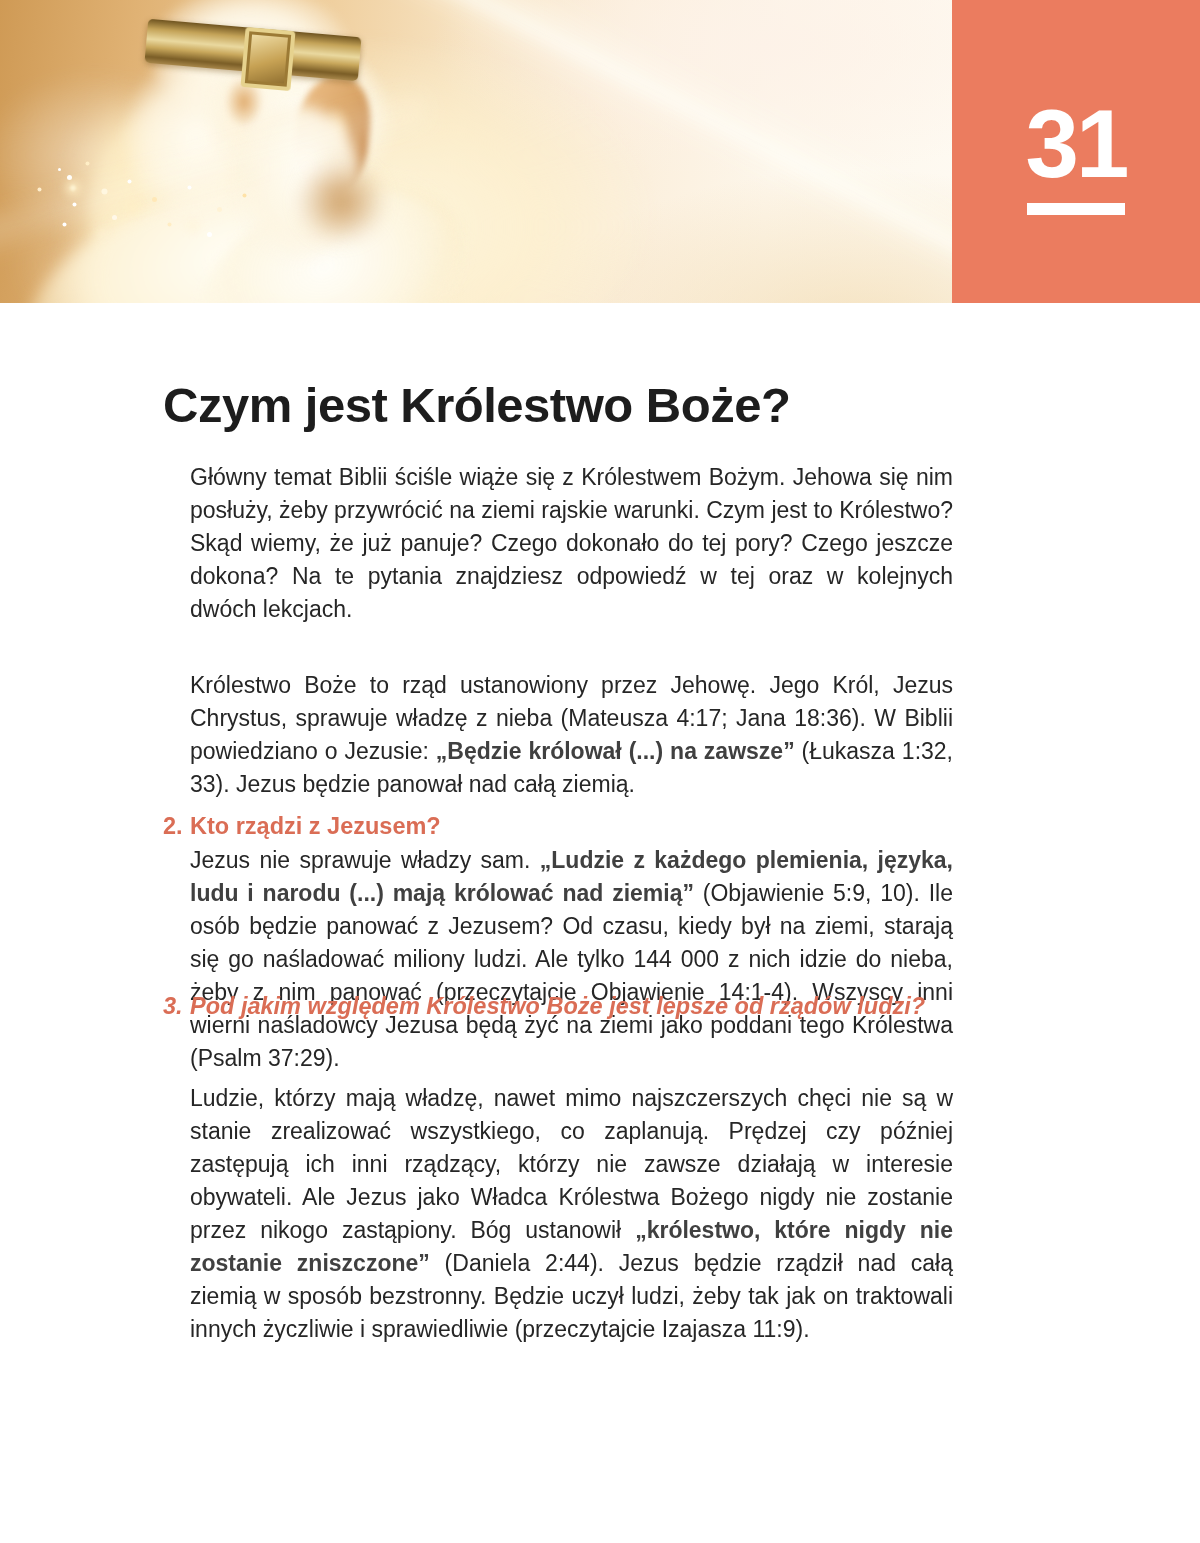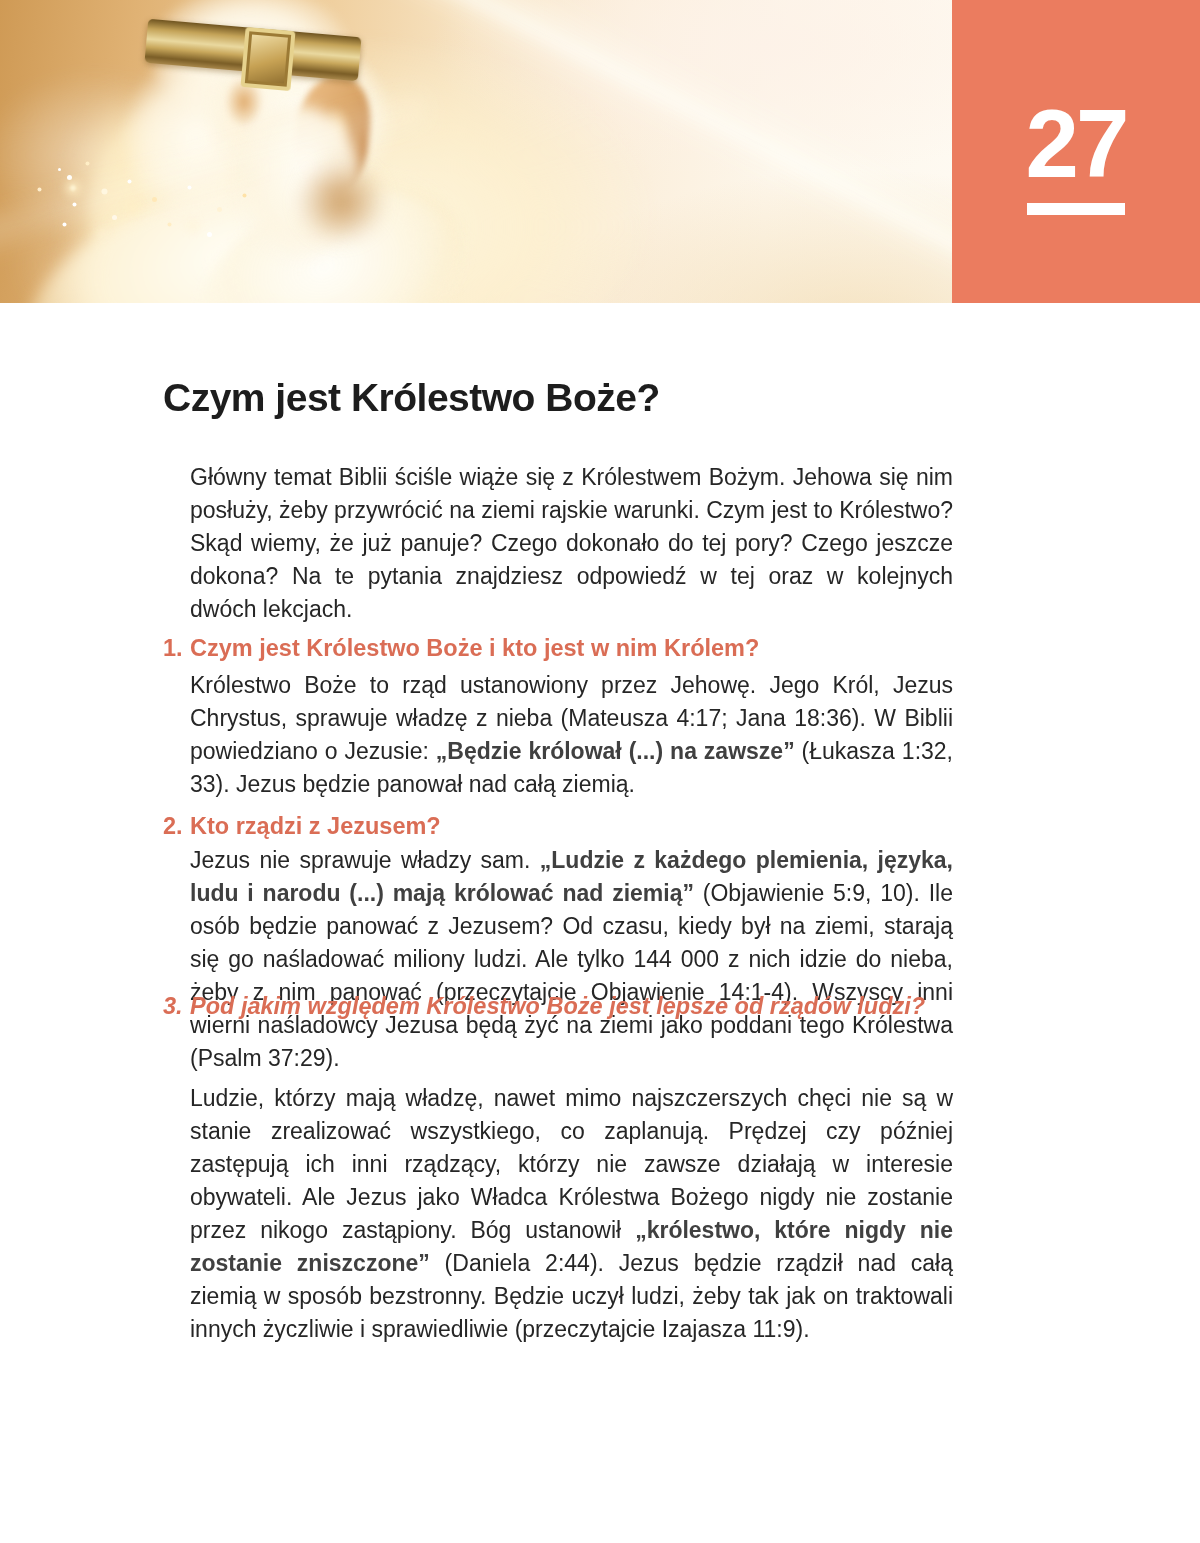--- a/index.html
+++ b/index.html
@@ -72,21 +72,21 @@
     box-shadow:0 0 8px 4px rgba(255,240,200,.8),60px 20px 10px 3px rgba(255,238,196,.7),
       120px 38px 9px 3px rgba(255,244,214,.6),30px 45px 8px 2px rgba(255,244,214,.6);filter:blur(1px);}
 
   .badge{position:absolute;left:952px;top:0;width:248px;height:303px;background:#EB7C5F;}
   .badge-number{position:absolute;left:0;top:96px;width:100%;text-align:center;
     color:#ffffff;font-size:96px;line-height:96px;font-weight:bold;letter-spacing:-3px;}
   .badge-bar{position:absolute;left:75px;top:203px;width:98px;height:12px;background:#ffffff;}
 
   
   .title{position:absolute;left:163px;top:349px;width:820px;
-    font-size:39px;line-height:46px;font-weight:bold;color:#1d1d1d;letter-spacing:-.5px;}
+    font-size:49px;line-height:46px;font-weight:bold;color:#1d1d1d;letter-spacing:-.5px;}
   .para{position:absolute;left:190px;width:763px;
     font-size:23px;line-height:33px;color:#262626;text-align:justify;}
   .para .seg-bold{font-weight:bold;color:#404040;}
   .sec-head{position:absolute;left:163px;width:800px;
     font-size:23.5px;line-height:30px;font-weight:bold;color:#DA6D55;}
   .sec-num{display:inline-block;width:27px;}
   .intro{top:438px;}
   .head-1{top:613px;}  .para-1{top:646px;}
   .head-2{top:791px;}  .para-2{top:824px;margin-top:20px;}
   .head-3{top:971px;font-style:italic;} .para-3{top:1059px;}
@@ -117,30 +117,29 @@
       <div class="neck-shadow"></div>
       <div class="crown-band"></div>
       <div class="crown-buckle"></div>
       <div class="ray1"></div>
       <div class="ray2"></div>
       <div class="ray3"></div>
       <div class="sparkles"></div>
       <div class="sparkle-glow"></div>
     </div>
     <div class="badge">
-      <div class="badge-number">27</div>
+      <div class="badge-number">31</div>
       <div class="badge-bar"></div>
     </div>
   </div>
 
   <h1 class="title">Czym jest Królestwo Boże?</h1>
 
   <p class="para intro">Główny temat Biblii ściśle wiąże się z Królestwem Bożym. Jehowa się nim posłuży, żeby przywrócić na ziemi rajskie warunki. Czym jest to Królestwo? Skąd wiemy, że już panuje? Czego dokonało do tej pory? Czego jeszcze dokona? Na te pytania znajdziesz odpowiedź w tej oraz w kolejnych dwóch lekcjach.</p>
 
-  <h2 class="sec-head head-1"><span class="sec-num">1.</span><span>Czym jest Królestwo Boże i kto jest w nim Królem?</span></h2>
   <p class="para para-1"><span>Królestwo Boże to rząd ustanowiony przez Jehowę. Jego Król, Jezus Chrystus, sprawuje władzę z nieba (Mateusza 4:17; Jana 18:36). W Biblii powiedziano o Jezusie: </span><span class="seg-bold">„Będzie królował (...) na zawsze”</span><span> (Łukasza 1:32, 33). Jezus będzie panował nad całą ziemią.</span></p>
 
   <h2 class="sec-head head-2"><span class="sec-num">2.</span><span>Kto rządzi z Jezusem?</span></h2>
   <p class="para para-2"><span>Jezus nie sprawuje władzy sam. </span><span class="seg-bold">„Ludzie z każdego plemienia, języka, ludu i narodu (...) mają królować nad ziemią”</span><span> (Objawienie 5:9, 10). Ile osób będzie panować z Jezusem? Od czasu, kiedy był na ziemi, starają się go naśladować miliony ludzi. Ale tylko 144 000 z nich idzie do nieba, żeby z nim panować (przeczytajcie Objawienie 14:1-4). Wszyscy inni wierni naśladowcy Jezusa będą żyć na ziemi jako poddani tego Królestwa (Psalm 37:29).</span></p>
 
   <h2 class="sec-head head-3"><span class="sec-num">3.</span><span>Pod jakim względem Królestwo Boże jest lepsze od rządów ludzi?</span></h2>
   <p class="para para-3"><span>Ludzie, którzy mają władzę, nawet mimo najszczerszych chęci nie są w stanie zrealizować wszystkiego, co zaplanują. Prędzej czy później zastępują ich inni rządzący, którzy nie zawsze działają w interesie obywateli. Ale Jezus jako Władca Królestwa Bożego nigdy nie zostanie przez nikogo zastąpiony. Bóg ustanowił </span><span class="seg-bold">„królestwo, które nigdy nie zostanie zniszczone”</span><span> (Daniela 2:44). Jezus będzie rządził nad całą ziemią w sposób bezstronny. Będzie uczył ludzi, żeby tak jak on traktowali innych życzliwie i sprawiedliwie (przeczytajcie Izajasza 11:9).</span></p>
 
 </div>
 

